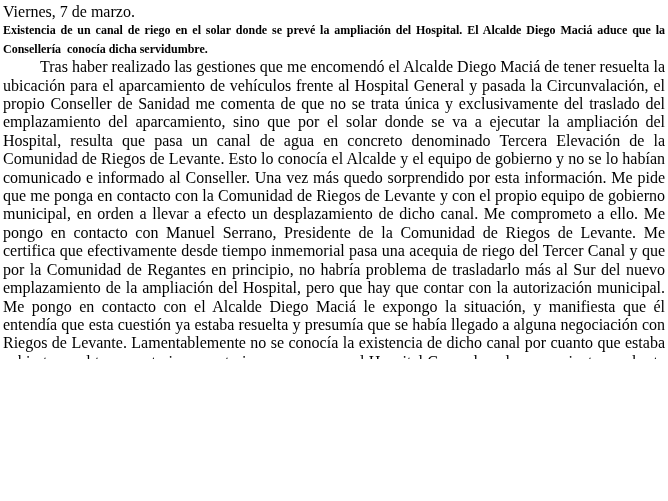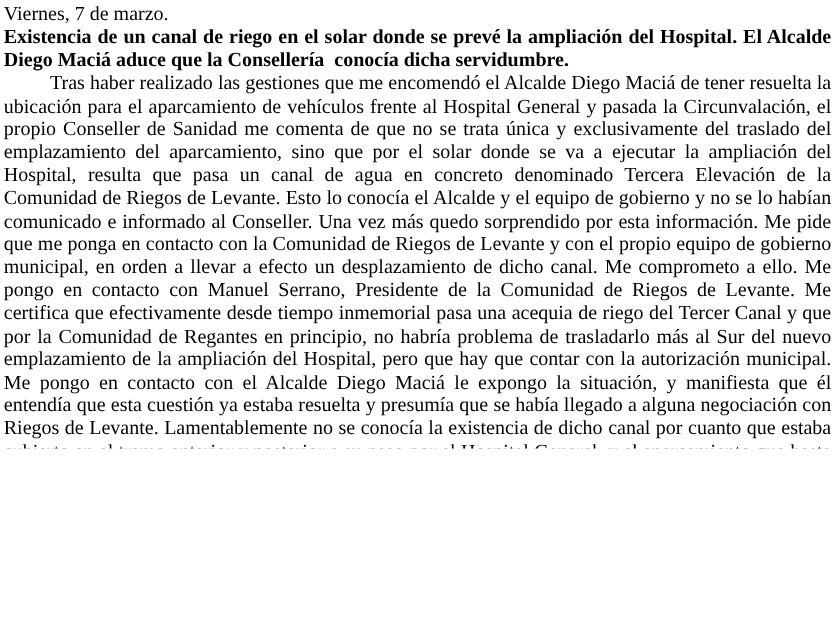--- a/index.html
+++ b/index.html
@@ -19,21 +19,21 @@
       padding: 3px 3px 0 3px;
       overflow: hidden;
     }
     .date-line {
       margin: 0;
       font-weight: normal;
       text-align: left;
     }
     .doc-heading {
       margin: 0;
-      font-size: 16px;
+      font-size: 12px;
       line-height: 18.4px;
       font-weight: bold;
       text-align: justify;
     }
     .body-paragraph {
       margin: 0;
       text-align: justify;
       text-indent: 37px;
     }
   </style>

